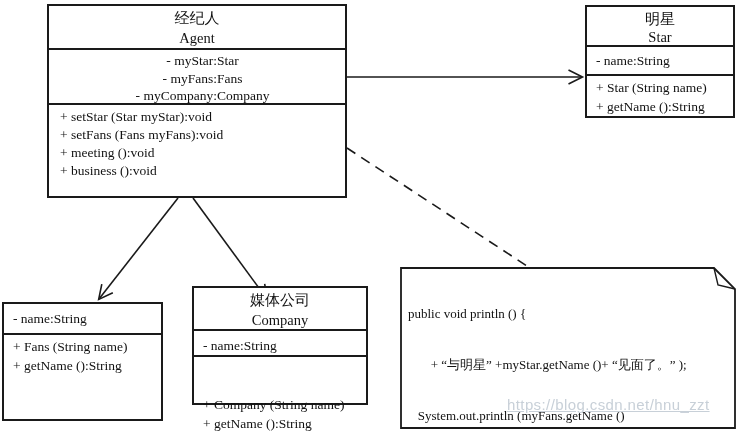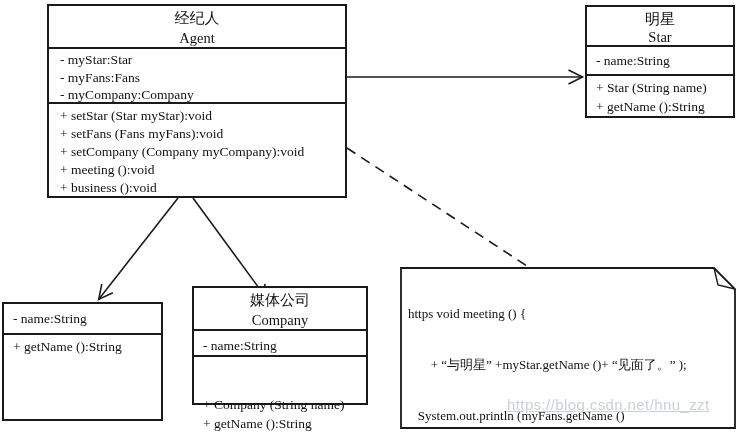--- a/index.html
+++ b/index.html
@@ -14,21 +14,21 @@
     display:flex;flex-direction:column;
   }
   .uml-title{
     text-align:center;border-bottom:2px solid #1a1a1a;box-sizing:border-box;
   }
   .uml-title .zh{font-size:15px;line-height:21px;padding-top:2px;}
   .uml-title .en{font-size:14.5px;line-height:18px;text-align:center;}
   .uml-attrs{border-bottom:2px solid #1a1a1a;box-sizing:border-box;}
   .uml-attrs,.uml-methods{font-size:13.5px;}
   .member{white-space:pre;}
-  .agent .uml-attrs .member{line-height:17.5px;}
+  .agent .uml-attrs .member{line-height:17.5px;text-align:center;}
   .agent .uml-methods .member{line-height:18px;}
   .small .member{line-height:19px;}
   .note-text{
     position:absolute;z-index:2;font-size:13px;line-height:17px;white-space:pre;
   }
   .watermark{
     position:absolute;z-index:3;font-family:"Liberation Sans","DejaVu Sans",sans-serif;
     font-size:15px;color:#c8d0d8;letter-spacing:0.4px;
   }
 </style>
@@ -62,21 +62,20 @@
       <div class="en">Agent</div>
     </div>
     <div class="uml-attrs" style="height:55px;padding:2px 0 0 11px;">
       <div class="member">- myStar:Star</div>
       <div class="member">- myFans:Fans</div>
       <div class="member">- myCompany:Company</div>
     </div>
     <div class="uml-methods" style="flex:1;padding:3px 0 0 11px;">
       <div class="member">+ setStar (Star myStar):void</div>
       <div class="member">+ setFans (Fans myFans):void</div>
-      <div class="member">+ setCompany (Company myCompany):void</div>
       <div class="member">+ meeting ():void</div>
       <div class="member">+ business ():void</div>
     </div>
   </div>
 
   <div class="uml-class small" style="left:585px;top:5px;width:150px;height:113px;">
     <div class="uml-title" style="height:40px;">
       <div class="zh" style="line-height:20px;">明星</div>
       <div class="en" style="line-height:17px;">Star</div>
     </div>
@@ -87,40 +86,41 @@
       <div class="member">+ Star (String name)</div>
       <div class="member">+ getName ():String</div>
     </div>
   </div>
 
   <div class="uml-class small" style="left:2px;top:302px;width:161px;height:119px;">
     <div class="uml-attrs" style="height:31px;padding:5px 0 0 9px;">
       <div class="member">- name:String</div>
     </div>
     <div class="uml-methods" style="flex:1;padding:2px 0 0 9px;">
+      <div class="member">+ Fans (String name)</div>
       <div class="member">+ getName ():String</div>
     </div>
   </div>
 
   <div class="uml-class small" style="left:192px;top:286px;width:176px;height:119px;">
     <div class="uml-title" style="height:45px;">
       <div class="zh">媒体公司</div>
       <div class="en" style="line-height:18px;">Company</div>
     </div>
     <div class="uml-attrs" style="height:31px;padding:5px 0 0 9px;">
       <div class="member">- name:String</div>
     </div>
     <div class="uml-methods" style="flex:1;padding:2px 0 0 9px;margin-top:36px;">
       <div class="member">+ Company (String name)</div>
       <div class="member">+ getName ():String</div>
     </div>
   </div>
 
   <div class="note-text" style="left:408px;top:271px;width:322px;">
-    <div>https void meeting () {</div>
+    <div>public void println () {</div>
     <div>       + “与明星” +myStar.getName ()+ “见面了。” );</div>
     <div>   System.out.println (myFans.getName ()</div>
     
     
     
     
     
     
   </div>
 

